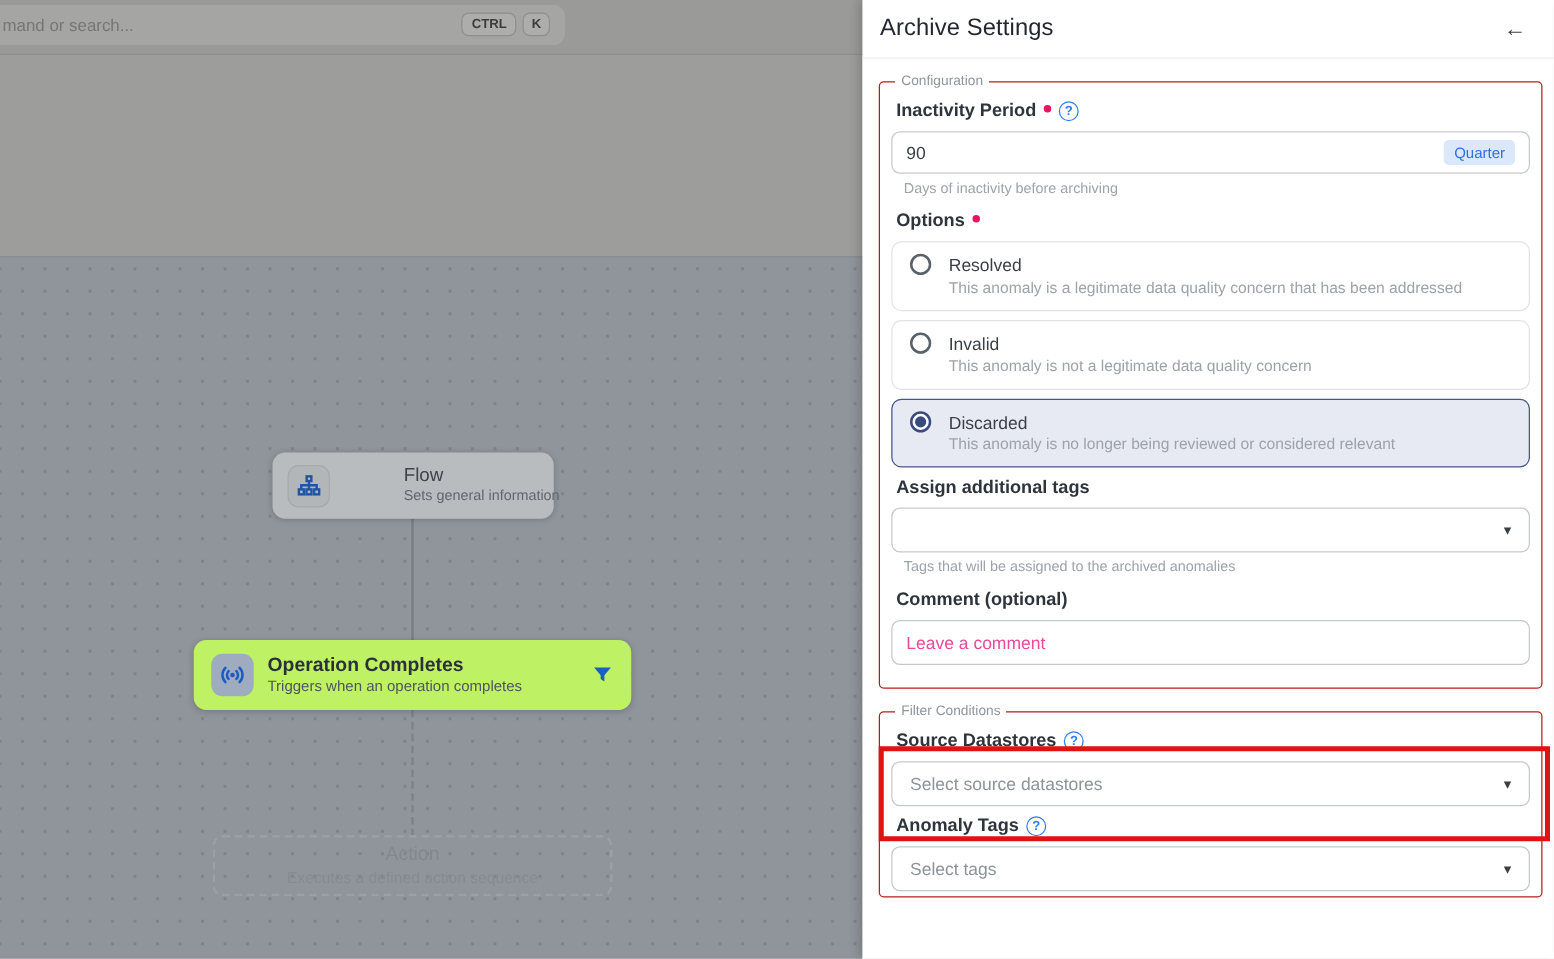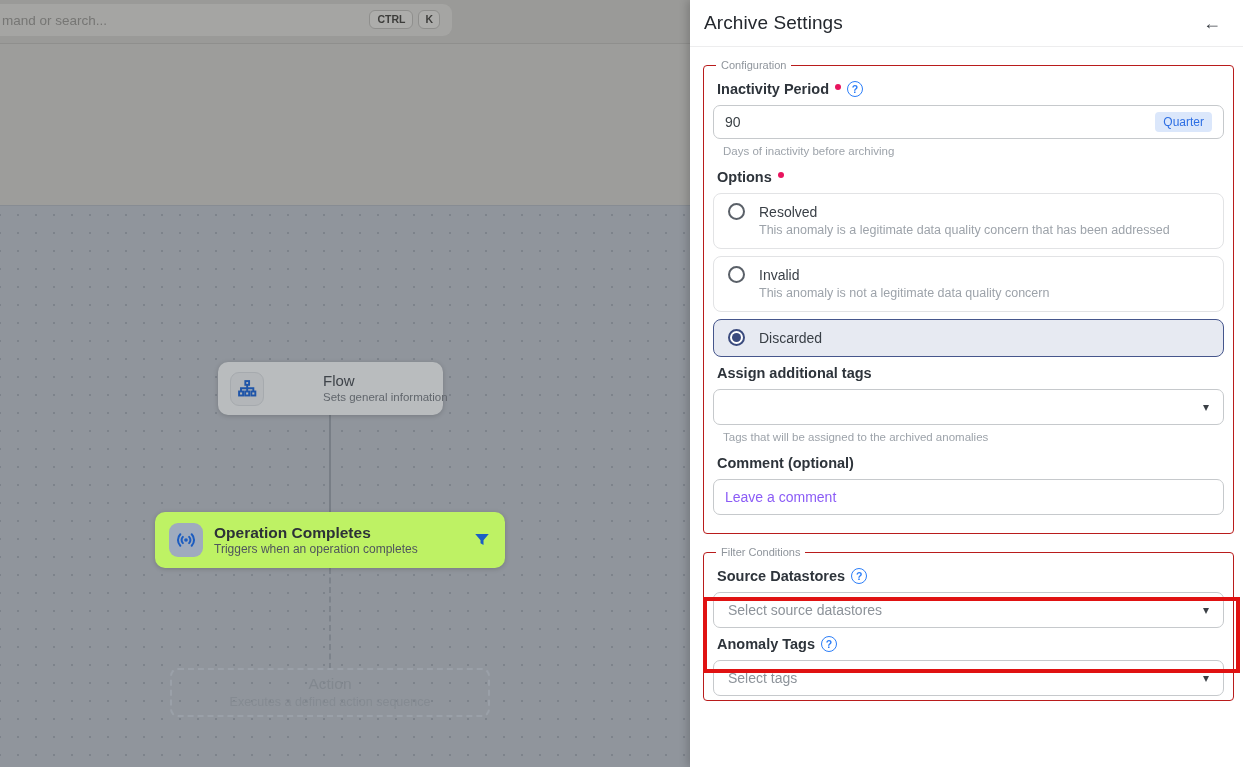--- a/index.html
+++ b/index.html
@@ -84,21 +84,21 @@
   .radio-card.selected .radio-circle::after { content:""; width:9px; height:9px; border-radius:50%;
     background:#3b4b7e; }
   .radio-title { font-size:14px; color:#393f46; line-height:1.35; }
   .radio-desc { font-size:12.5px; color:#9da3aa; line-height:1.35; }
 
   .select { height:36px; border:1px solid #c6c9cc; border-radius:7px; display:flex;
     align-items:center; padding:0 14px; font-size:14px; color:#8d939a; cursor:pointer;
     background:#fff; }
   .caret { margin-left:auto; color:#3a3f45; font-size:12px; line-height:1; }
   .comment-input { height:36px; margin-bottom:12px; }
-  .comment-input .ph { color:#8b5cf6; }
+  .comment-input .ph { color:#ec4899; }
 
   .red-highlight { position:absolute; left:703px; top:597px; width:537px; height:76px;
     border:4px solid #e01212; pointer-events:none; }
 </style>
 </head>
 <body>
 
 <div class="stage">
 
   <div class="workspace">
@@ -194,20 +194,21 @@
         <span class="radio-circle"></span>
         <span>
           <div class="radio-title">Invalid</div>
           <div class="radio-desc">This anomaly is not a legitimate data quality concern</div>
         </span>
       </div>
       <div class="radio-card selected">
         <span class="radio-circle"></span>
         <span>
           <div class="radio-title">Discarded</div>
+          <div class="radio-desc">This anomaly is no longer being reviewed or considered relevant</div>
         </span>
       </div>
 
       <div class="field-label">
         <span>Assign additional tags</span>
       </div>
       <div class="select">
         <span class="caret">▾</span>
       </div>
       <div class="helper">Tags that will be assigned to the archived anomalies</div>

